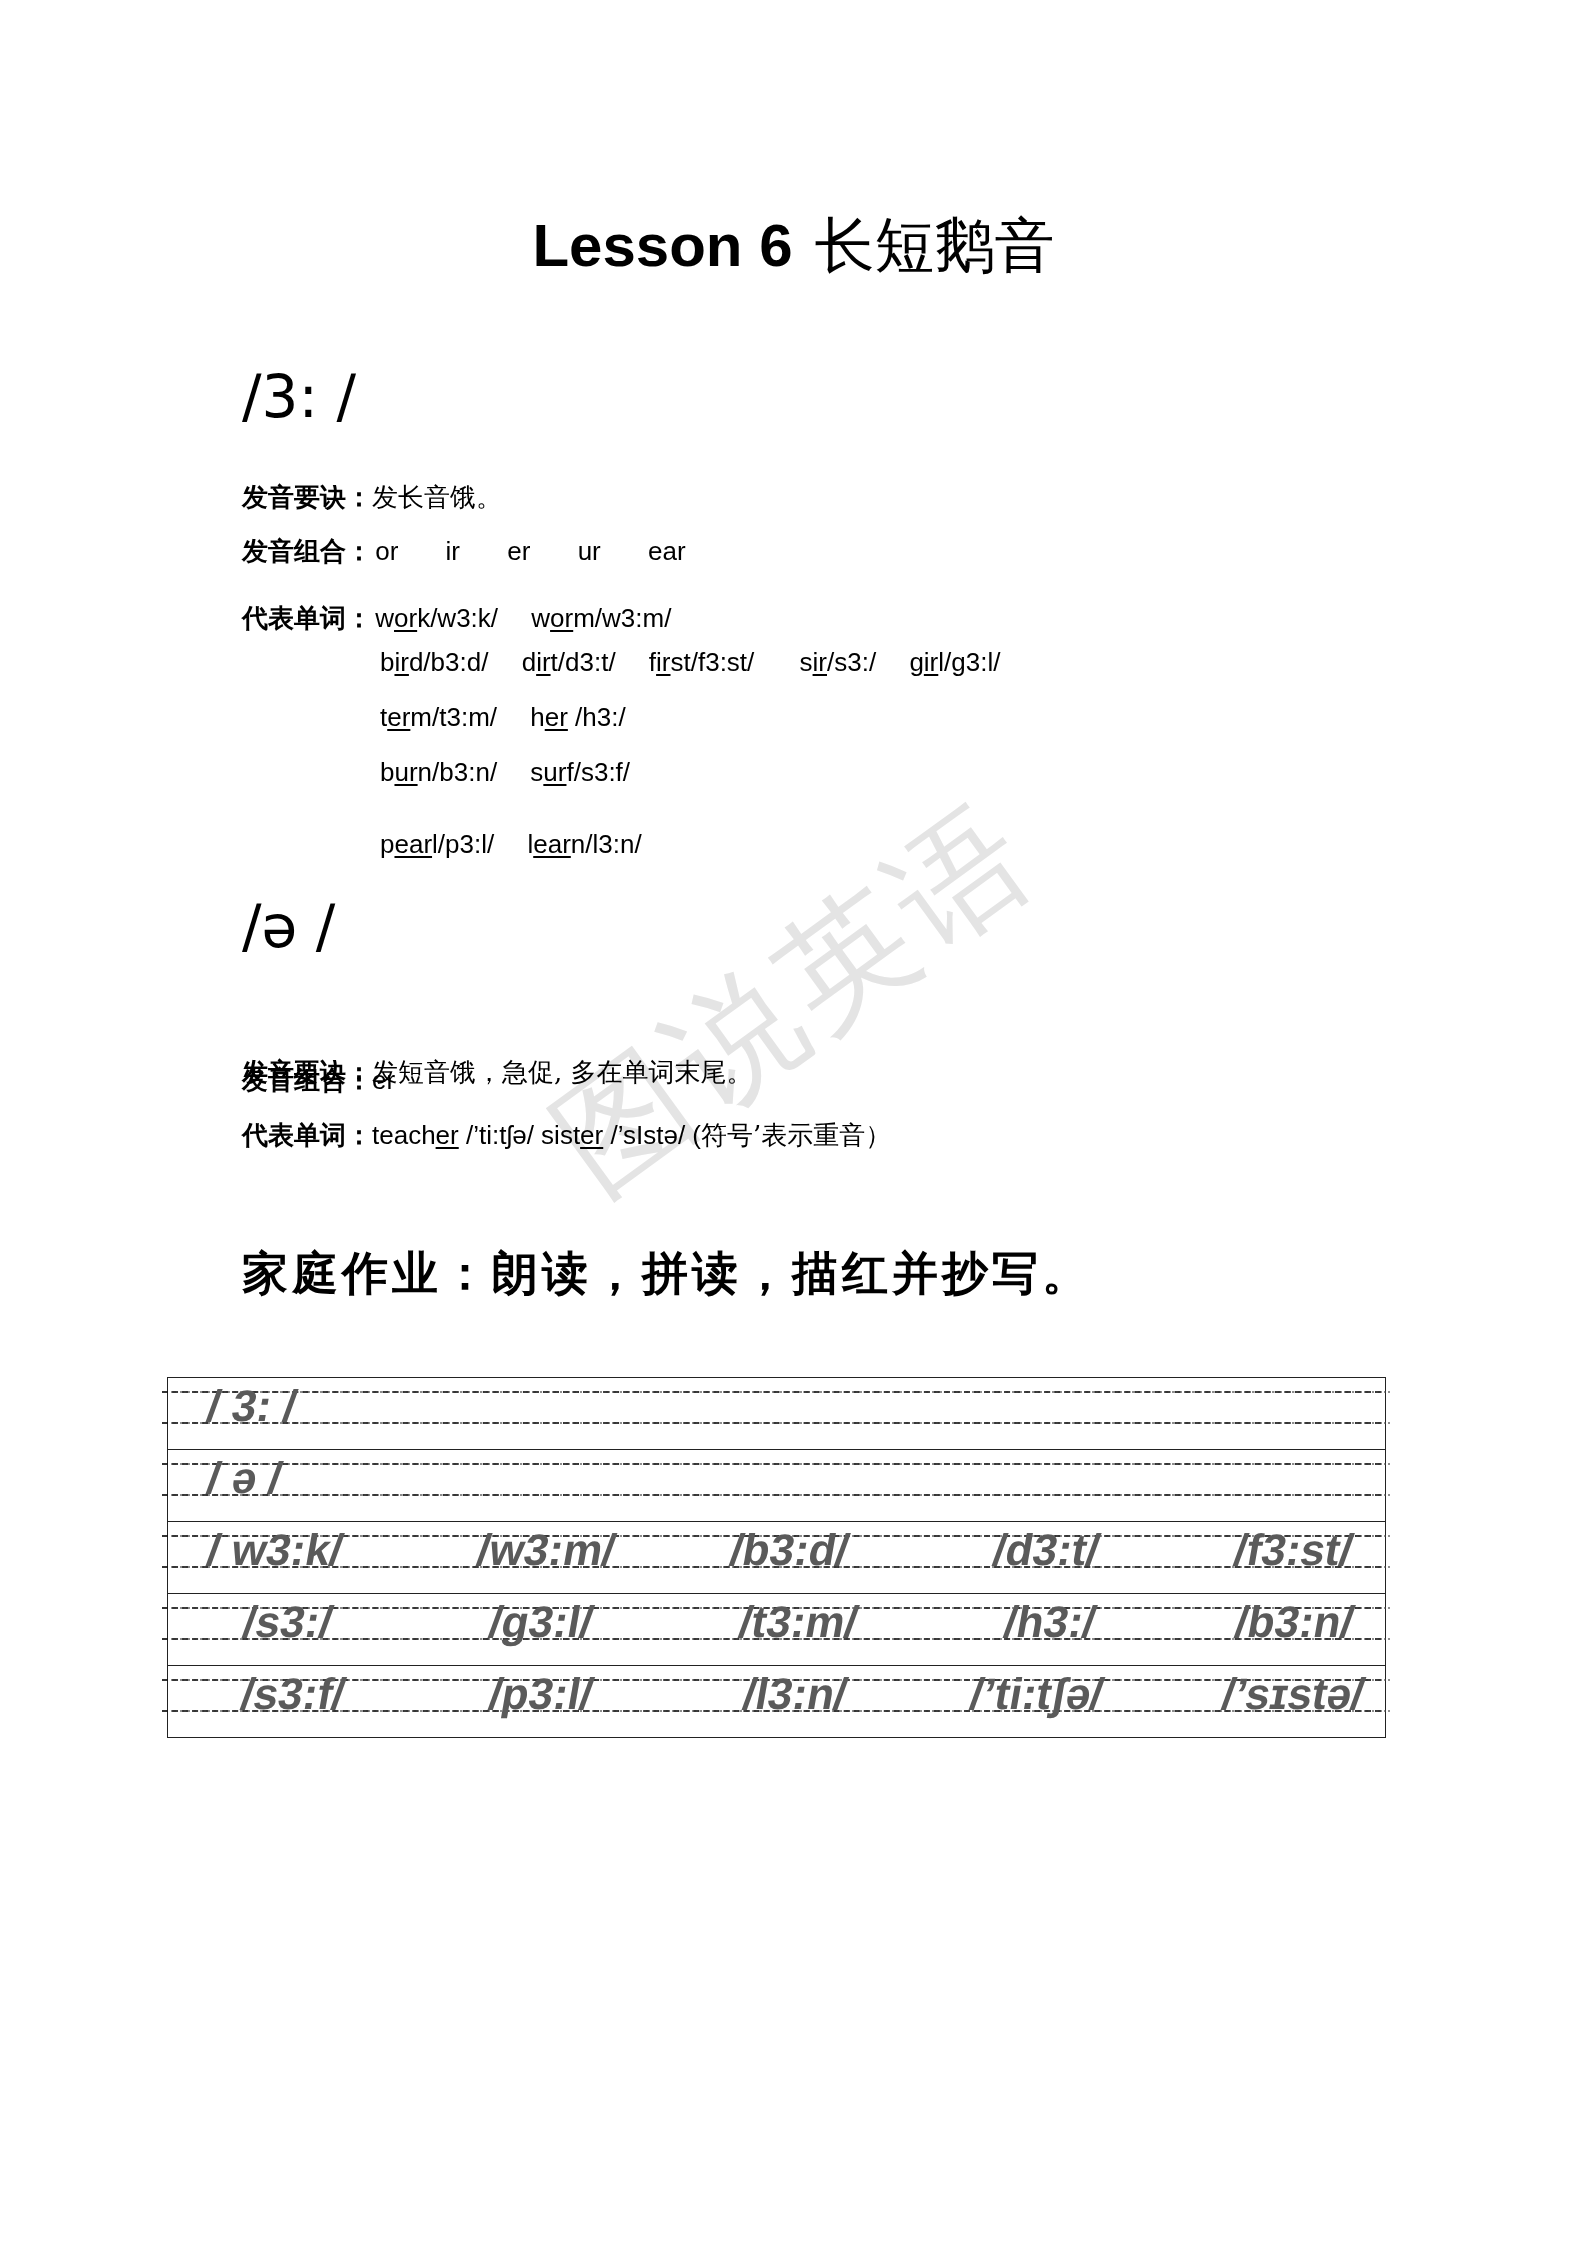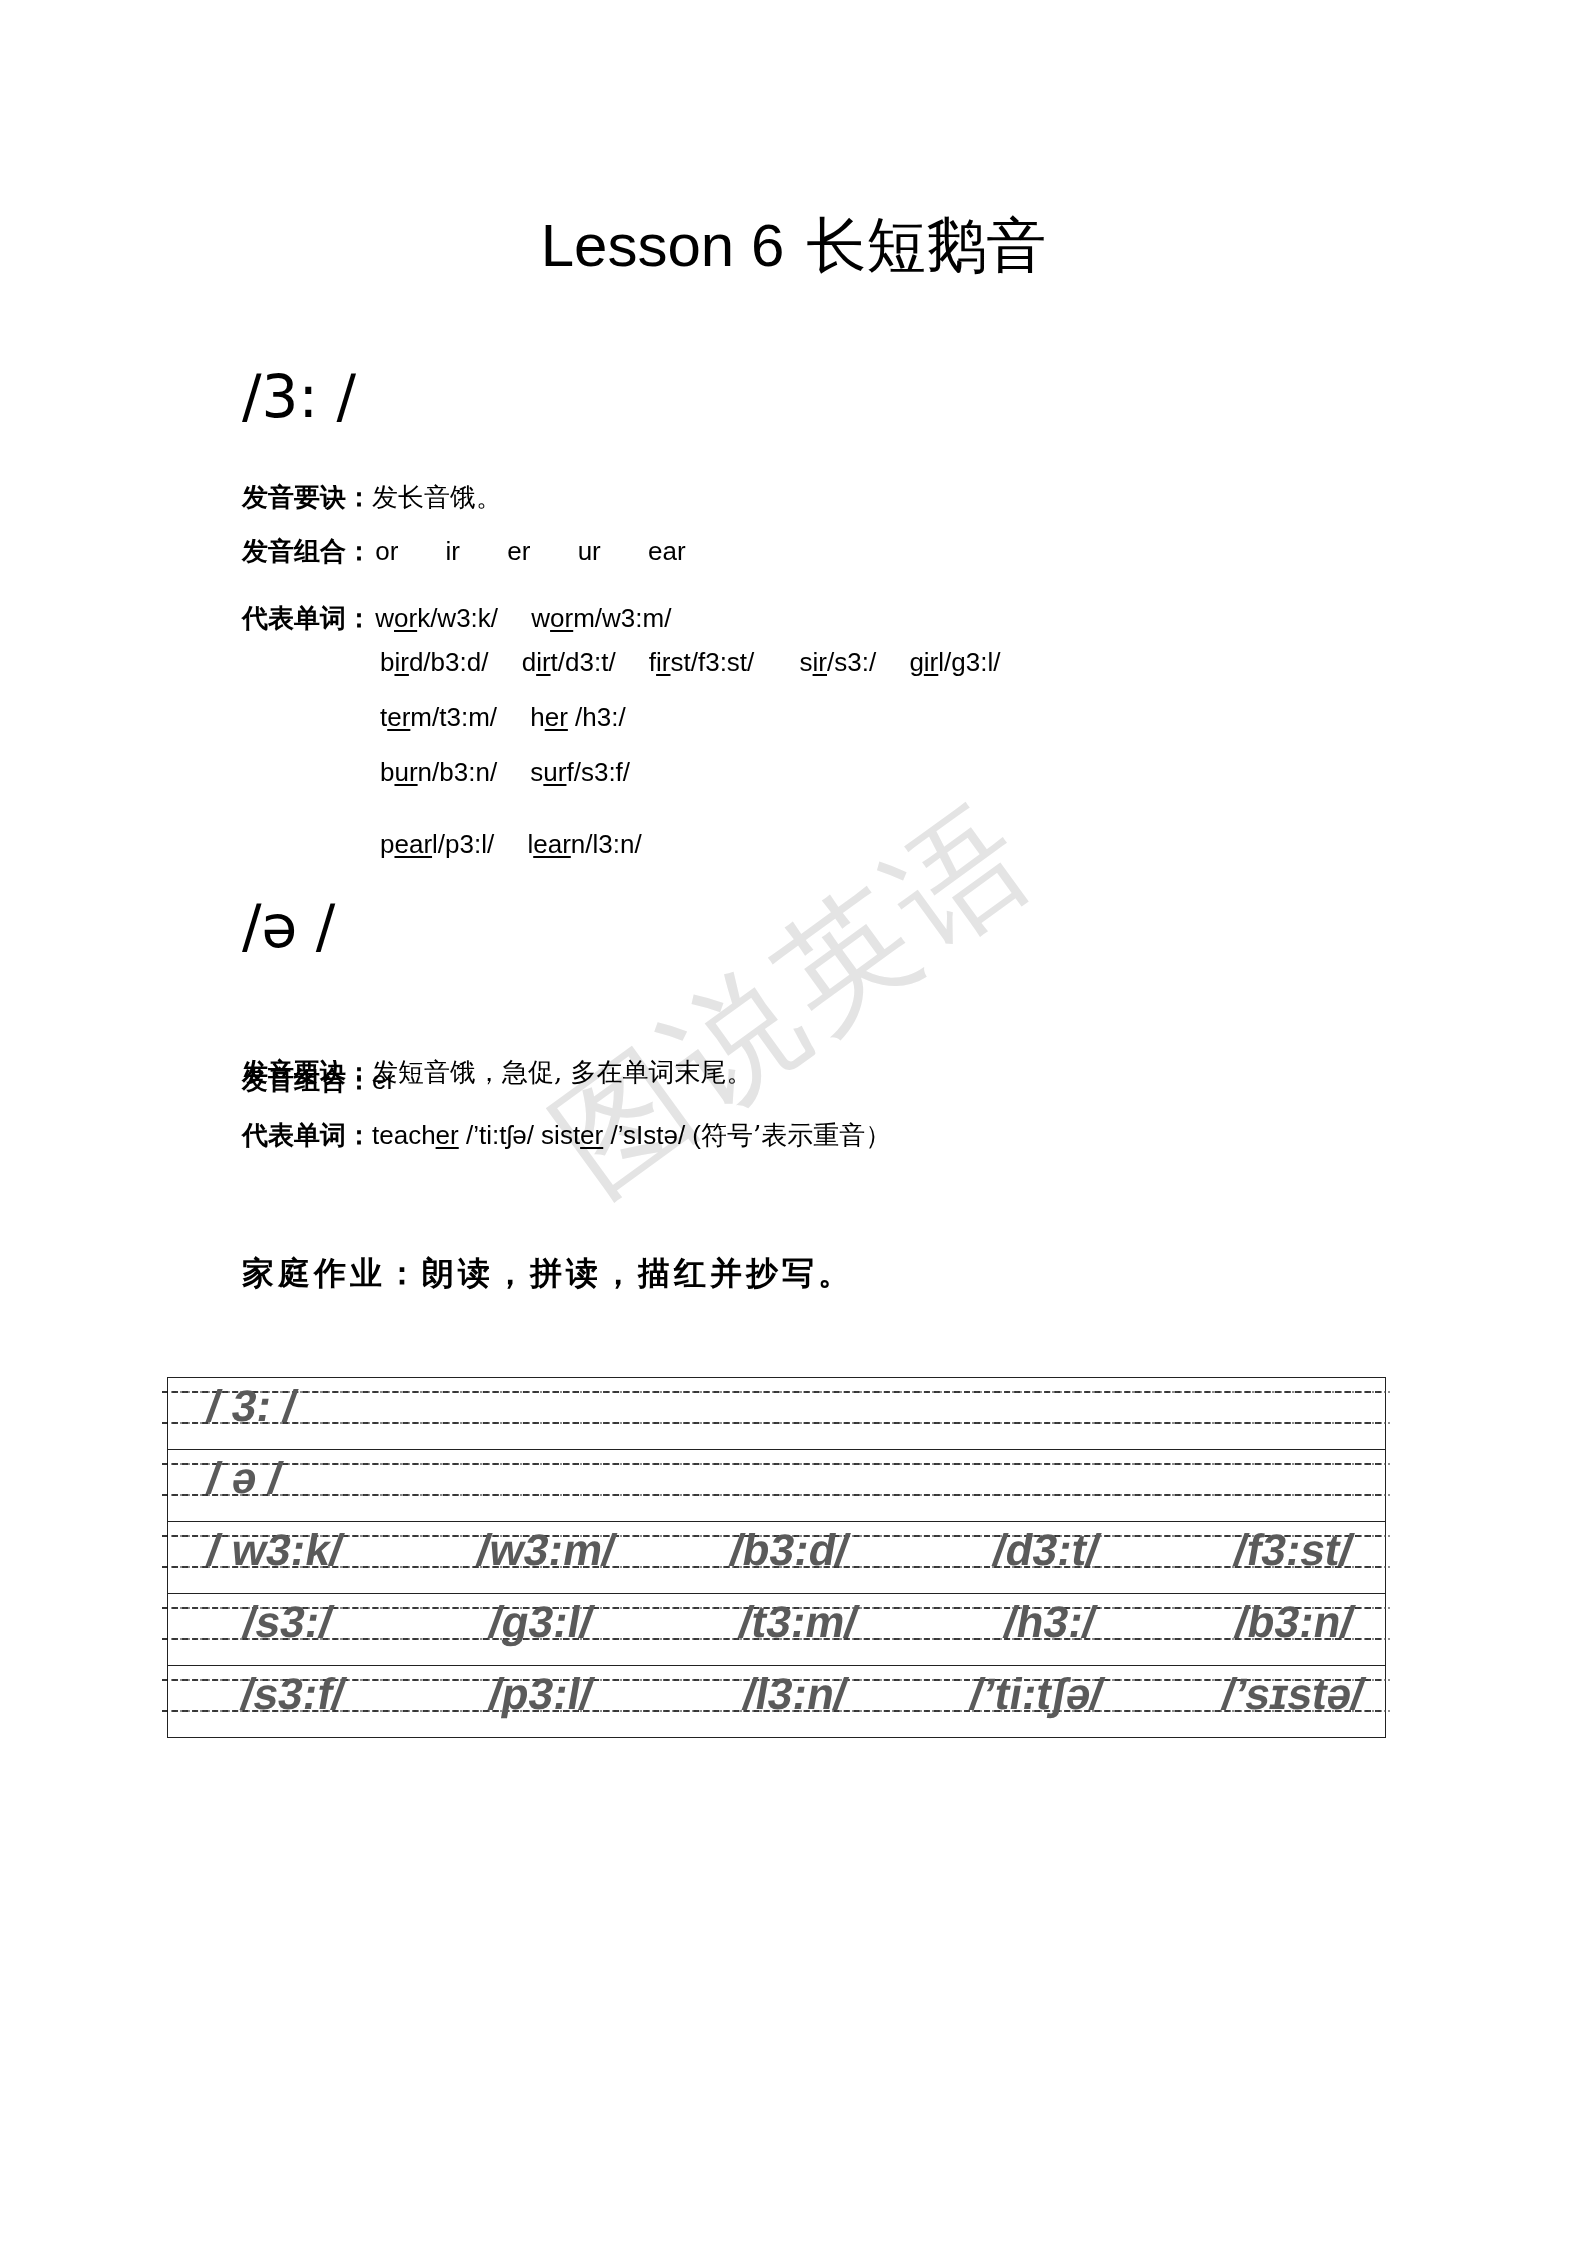--- a/index.html
+++ b/index.html
@@ -1,30 +1,30 @@
 <!DOCTYPE html>
 <html><head>
 <meta charset="utf-8">
 <style>
   html, body { margin:0; padding:0; background:#ffffff; }
   body { width:1587px; height:2245px; position:relative; overflow:hidden; font-family:"Liberation Sans", sans-serif; color:#000; }
   .abs { position:absolute; }
   .title { left:0; width:1587px; top:205px; text-align:center; font-size:60px; line-height:80px; }
-  .title .en { font-family:"Liberation Sans", sans-serif; font-weight:normal; }
+  .title .en { font-family:"Liberation Sans", sans-serif; font-weight:bold; }
   .title .zh { font-family:"DejaVu Serif", serif; font-weight:normal; margin-left:22px; }
   .phon-head { left:242px; font-family:"DejaVu Sans", sans-serif; font-size:58px; line-height:70px; }
   .line { left:242px; font-size:26px; line-height:40px; white-space:nowrap; }
   .lbl { font-family:"DejaVu Serif", serif; font-weight:bold; display:inline-block; }
   .zhtext { font-family:"DejaVu Serif", serif; }
   .en { font-family:"Liberation Sans", sans-serif; }
   .indent { left:380px; font-size:26px; line-height:40px; white-space:nowrap; font-family:"Liberation Sans", sans-serif; }
   .item { display:inline-block; margin-right:26px; }
   .gap { display:inline-block; }
   u { text-decoration:underline; text-underline-offset:3px; text-decoration-thickness:2px; }
-  .hw { left:242px; top:1248px; font-family:"DejaVu Serif", serif; font-weight:bold; font-size:32px; line-height:50px; letter-spacing:4px; }
+  .hw { left:242px; top:1248px; font-family:"DejaVu Serif", serif; font-weight:bold; font-size:46px; line-height:50px; letter-spacing:4px; }
   .wm { left:520px; top:1090px; font-family:"DejaVu Sans", sans-serif; font-size:130px; color:#e4e4e4; transform:rotate(-36deg); transform-origin:left top; letter-spacing:8px; pointer-events:none; z-index:0; white-space:nowrap; }
   .sheet { left:167px; top:1377px; width:1217px; border:1.5px solid #222; z-index:1; }
   .srow { position:relative; height:71px; border-top:1.5px solid #222; }
   .srow:first-child { border-top:none; }
   .dash { position:absolute; left:-6px; right:4px; height:0; border-top:2px dashed #111; opacity:0.85; }
   .dash.d1 { top:13px; }
   .dash.d2 { top:44px; }
   .dots { position:absolute; left:-6px; right:4px; height:0; border-top:2px dotted #444; opacity:0.6; }
   .dots.d1 { top:13px; transform:translateX(9px); }
   .dots.d2 { top:44px; transform:translateX(9px); }

